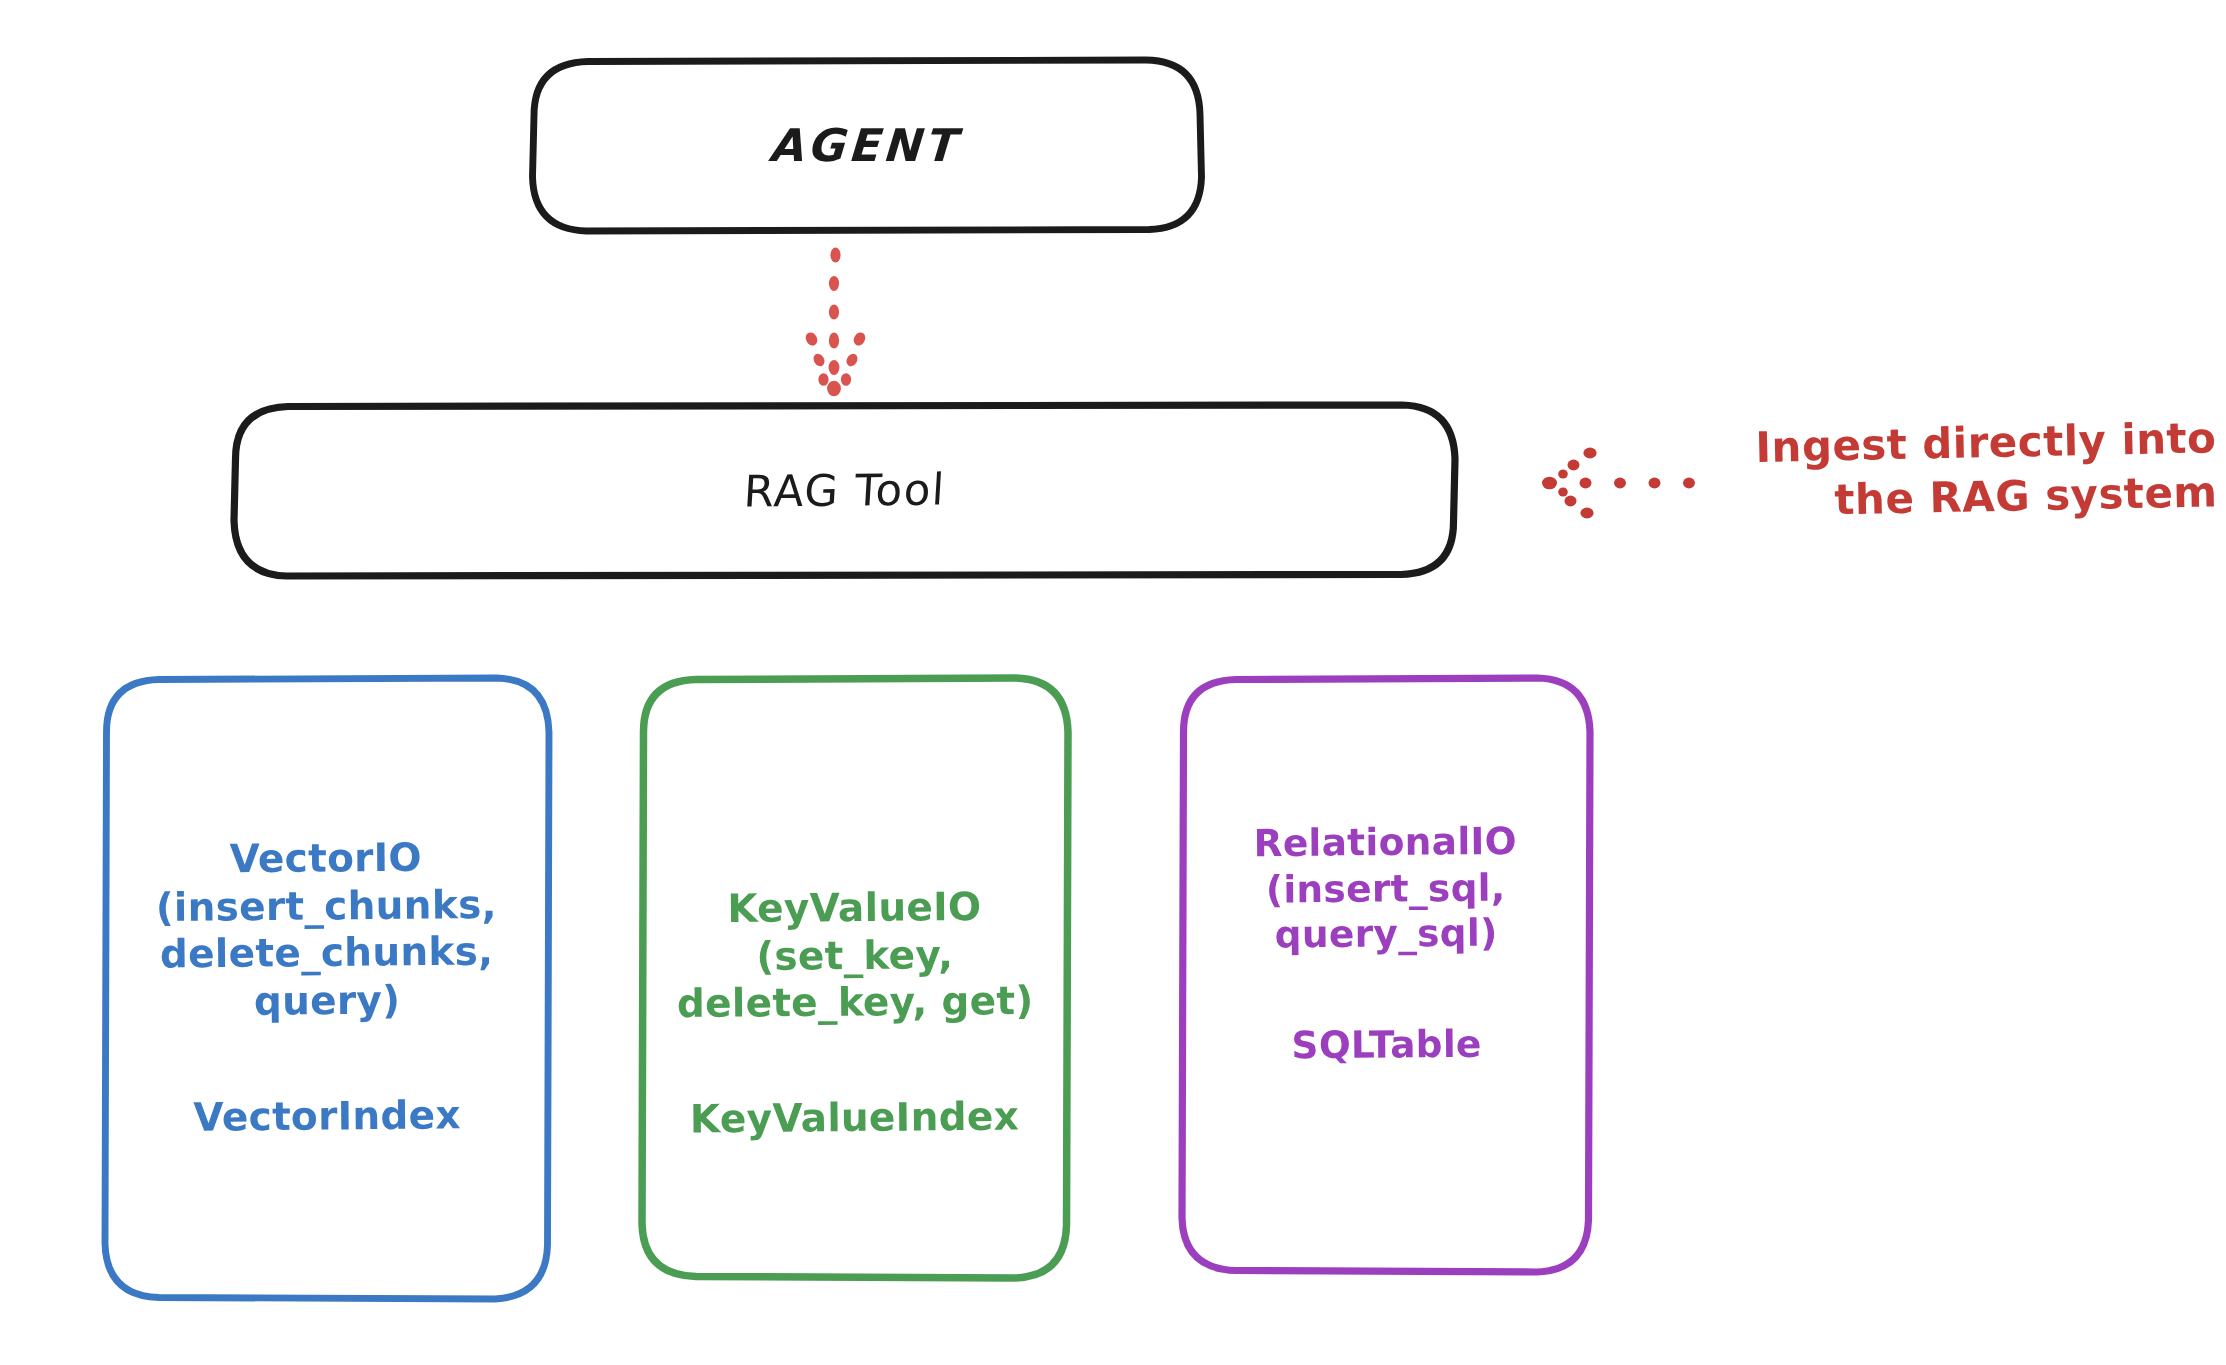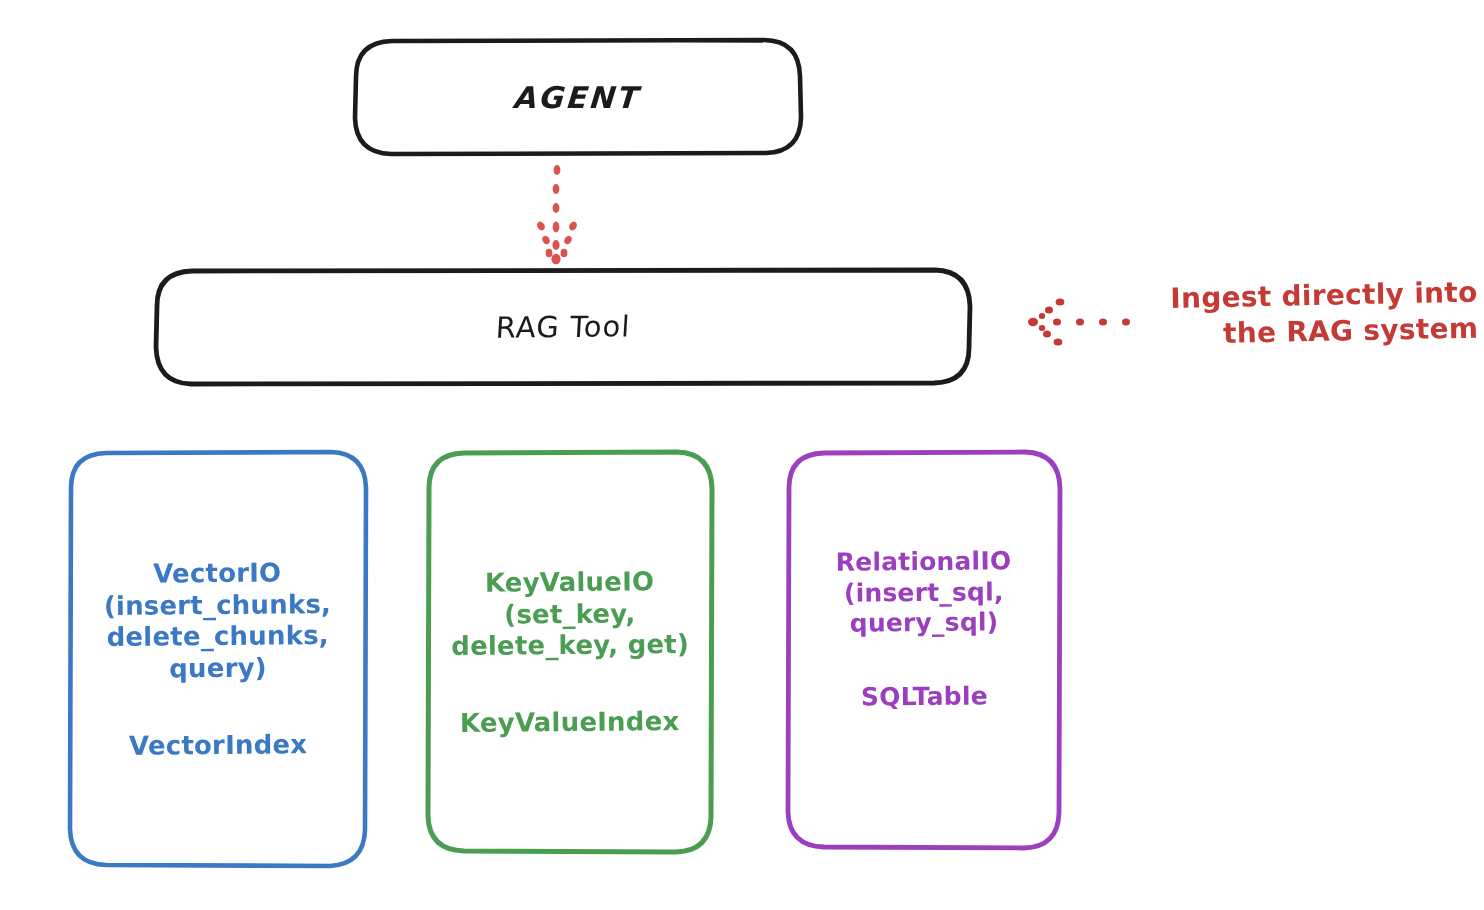--- a/index.html
+++ b/index.html
@@ -92,21 +92,21 @@
     left: 70px;
     top: 452px;
     width: 296px;
     height: 414px;
   }
   #vectorio-node .title-block { font-size: 26px; color: #3B79C4; }
   #vectorio-node .index-block { font-size: 26px; color: #3B79C4; margin-top: 46px; }
 
   #keyvalueio-node {
     left: 428px;
-    top: 452px;
+    top: 476px;
     width: 284px;
     height: 400px;
   }
   #keyvalueio-node .title-block { font-size: 26px; color: #4A9D52; }
   #keyvalueio-node .index-block { font-size: 26px; color: #4A9D52; margin-top: 44px; }
 
   #relationalio-node {
     left: 788px;
     top: 431px;
     width: 272px;

